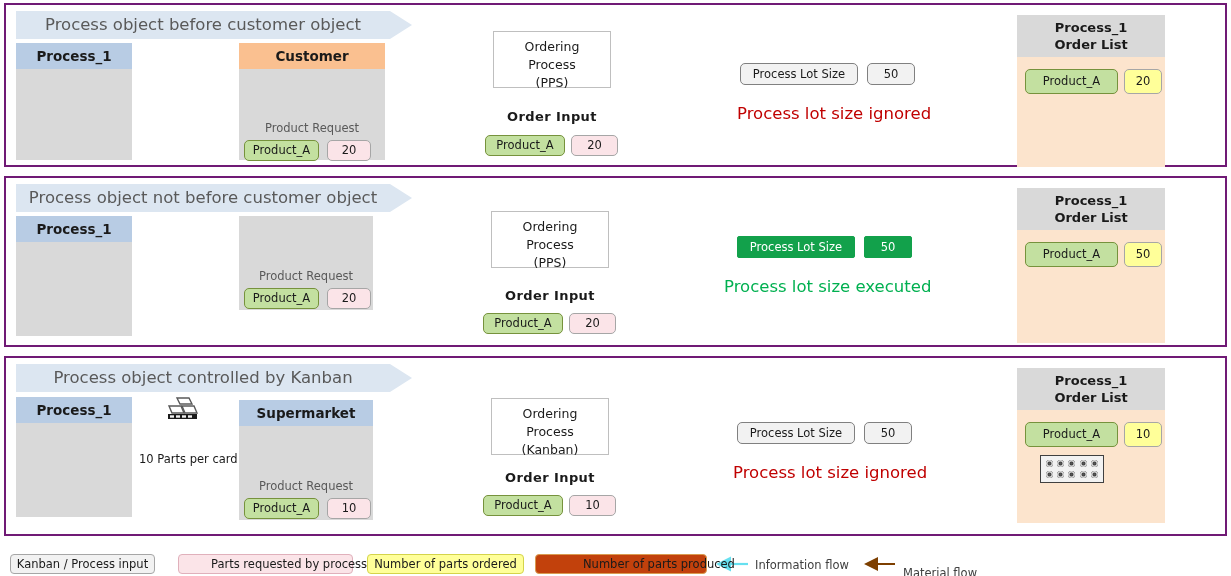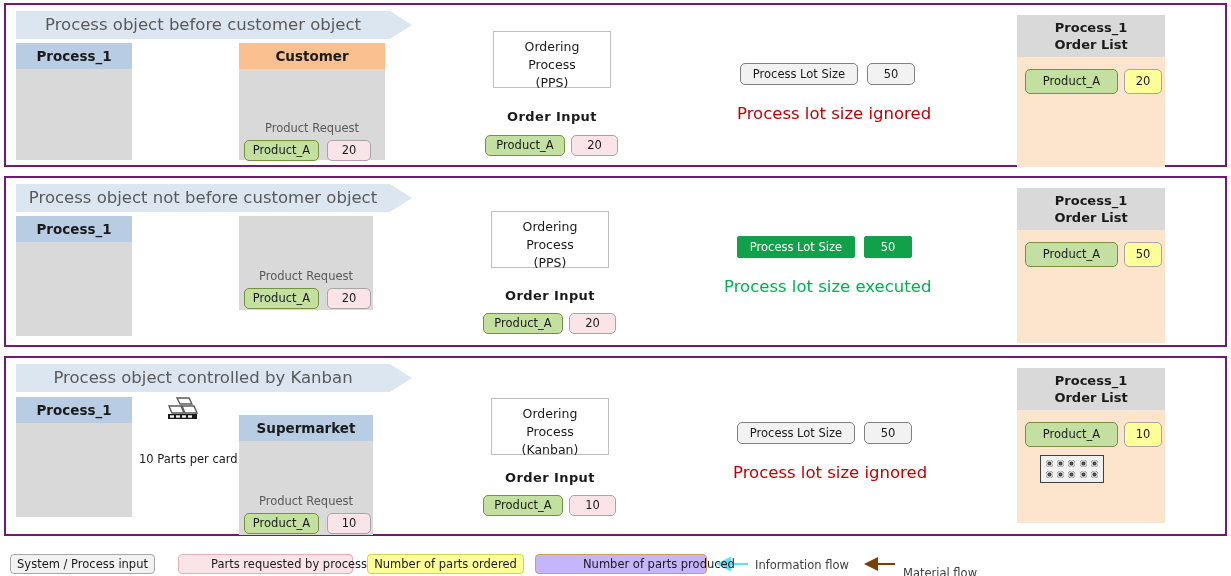--- a/index.html
+++ b/index.html
@@ -185,21 +185,21 @@
     text-align: center;
     font-size: 11.5px;
     color: #1a1a1a;
     border: 1px solid #a6a6a6;
     border-radius: 4px;
     white-space: nowrap;
   }
   .legend-item.grey   { background: #f2f2f2; border-color: #a6a6a6; }
   .legend-item.pink   { background: #fbe4e8; border-color: #e0b0bb; }
   .legend-item.yellow { background: #ffff99; border-color: #d4d44a; }
-  .legend-item.orange { background: #c4b5fd; border-color: #d99b50; padding-left: 47px; }
+  .legend-item.orange { background: #c2410c; border-color: #d99b50; padding-left: 47px; }
   .legend-label {
     position: absolute;
     font-size: 11.5px;
     color: #404040;
     white-space: nowrap;
   }
 </style>
 </head>
 <body>
 
@@ -334,21 +334,21 @@
   </div>
 
   <div class="panel" id="panel-2">
     <div class="banner">Process object controlled by Kanban</div>
 
     <div class="objbox" style="left:10px; top:39px; width:116px; height:120px;">
       <div class="obj-head blue">Process_1</div>
       <div class="obj-body" style="height:94px;"></div>
     </div>
 
-    <div class="objbox" style="left:233px; top:57px; width:134px; height:120px;border-radius:25px;">
+    <div class="objbox" style="left:233px; top:42px; width:134px; height:120px;border-radius:25px;">
       <div class="obj-head blue">Supermarket</div>
       <div class="obj-body" style="height:94px;">
         <div class="obj-caption" style="top:53px;">Product Request</div>
         <div class="pill green" style="left:5px; top:72px; width:75px;">Product_A</div>
         <div class="pill pink" style="left:88px; top:72px; width:44px;">10</div>
       </div>
     </div>
 
     <div class="kanban-icon" style="left:159px; top:39px; width:34px; height:26px;">
       <svg width="34" height="26" viewBox="0 0 34 26">
@@ -395,21 +395,21 @@
           <span class="part"></span>
           <span class="part"></span>
           <span class="part"></span>
           <span class="part"></span>
           <span class="part"></span>
         </div>
       </div>
     </div>
   </div>
 
-  <div class="legend-item grey" style="left:10px; top:554px; width:145px;">System / Process input</div>
+  <div class="legend-item grey" style="left:10px; top:554px; width:145px;">Kanban / Process input</div>
   <div class="legend-item pink" style="left:178px; top:554px; width:175px;padding-left:32px;">Parts requested by process</div>
   <div class="legend-item yellow" style="left:367px; top:554px; width:157px;">Number of parts ordered</div>
   <div class="legend-item orange" style="left:535px; top:554px; width:172px;">Number of parts produced</div>
 
   <div class="legend-label" style="left:755px; top:558px;">Information flow</div>
   <div class="legend-label" style="left:903px; top:558px;margin-top:8px;">Material flow</div>
 
 </div>
 
 </body></html>

